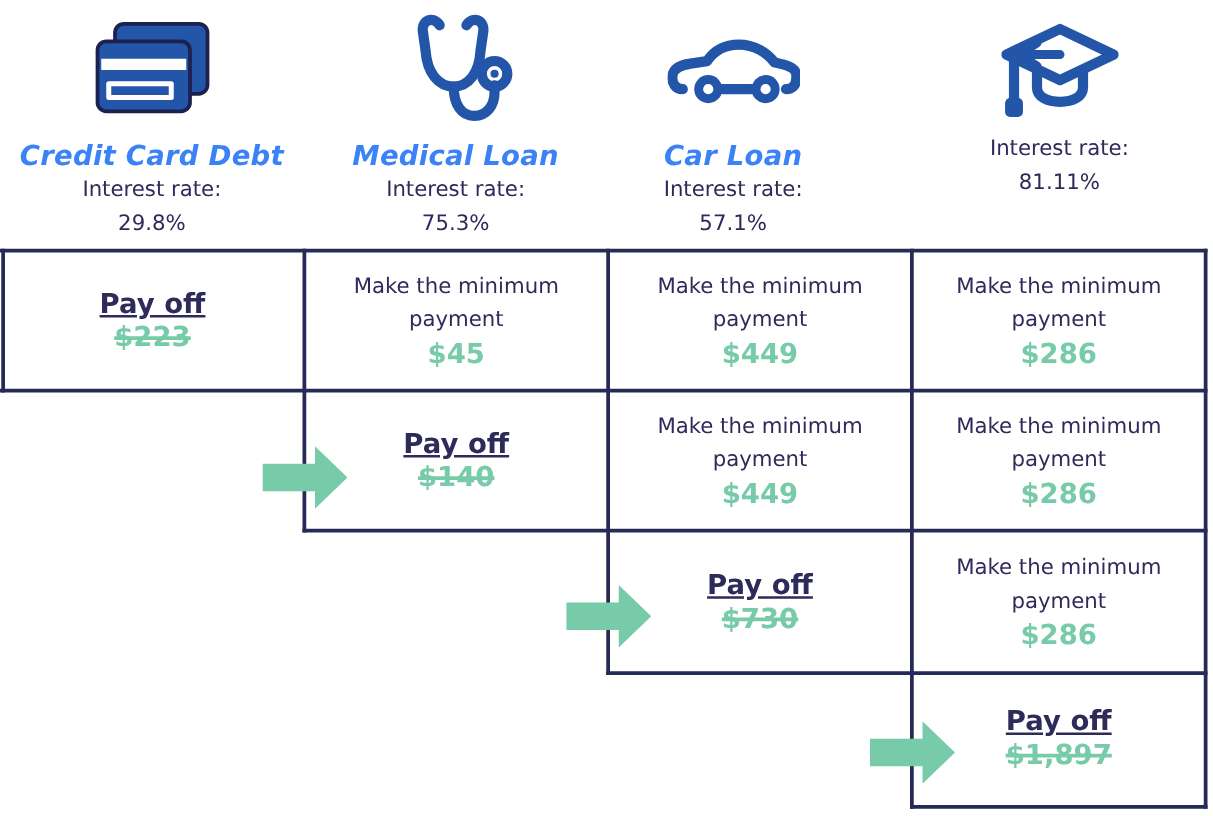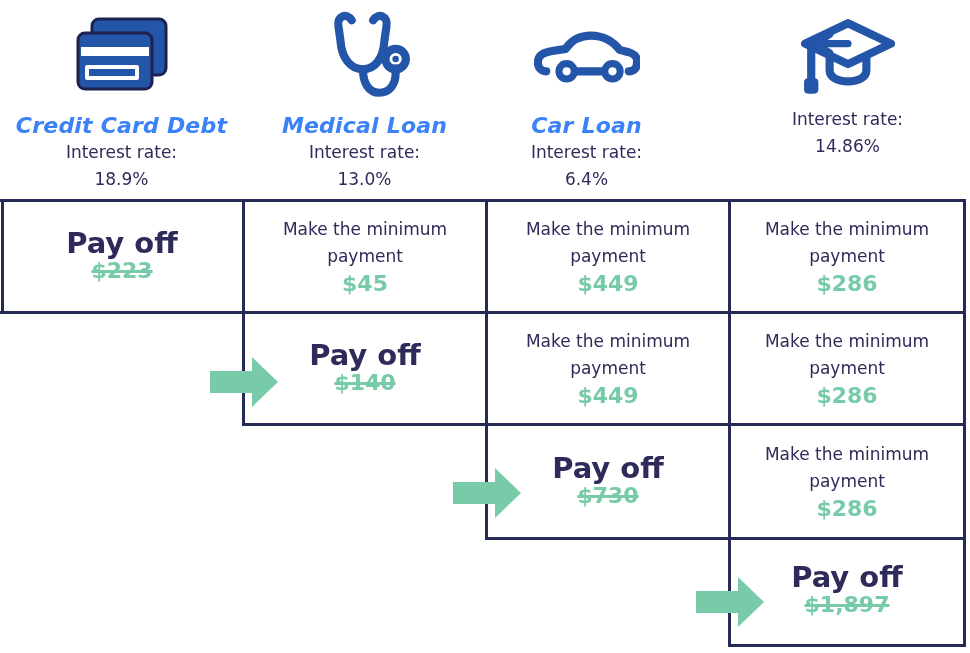--- a/index.html
+++ b/index.html
@@ -13,21 +13,21 @@
 
   
   .col-header{position:absolute;top:0;height:199px;display:flex;flex-direction:column;align-items:center;text-align:center;}
   .icon-slot{height:106px;display:flex;align-items:flex-end;justify-content:center;padding-top:4px;box-sizing:border-box;}
   .col-title{font-size:22px;font-weight:bold;color:#3b82f6;line-height:27px;margin-top:6px;letter-spacing:.2px;font-style:italic;}
   .col-sub{font-size:17px;color:#2e2b5a;line-height:27px;}
 
   
   .cell{position:absolute;display:flex;flex-direction:column;align-items:center;justify-content:center;text-align:center;padding:0 10px;box-sizing:border-box;}
   .cell-label{font-size:17px;color:#2e2b5a;line-height:27px;}
-  .cell-label.bold{font-weight:bold;font-size:29px;}
+  .cell-label.bold{font-weight:bold;font-size:22px;text-decoration:underline;}
   .cell-amount{font-size:22px;font-weight:bold;color:#77cba9;line-height:27px;}
   .cell-amount.struck{text-decoration:line-through;text-decoration-thickness:3px;}
 
   .arrow{position:absolute;}
 </style>
 </head>
 <body>
 
 <div class="canvas">
 
@@ -36,72 +36,72 @@
       <svg width="96" height="90" viewBox="0 0 96 90" aria-hidden="true">
         <rect x="18" y="3" width="74" height="56" rx="7" fill="#2355a8" stroke="#1c2150" stroke-width="3"></rect>
         <rect x="4" y="17" width="74" height="56" rx="7" fill="#2355a8" stroke="#1c2150" stroke-width="3"></rect>
         <rect x="7" y="31" width="68" height="9" fill="#ffffff"></rect>
         <rect x="11" y="49" width="54" height="15" rx="2" fill="#ffffff"></rect>
         <rect x="15" y="53" width="46" height="7" fill="#2355a8"></rect>
       </svg>
     </div>
     <div class="col-title">Credit Card Debt</div>
     <div class="col-sub">Interest rate:</div>
-    <div class="col-sub">18.9%</div>
+    <div class="col-sub">29.8%</div>
   </div>
 
   <div class="col-header" style="left:243px;width:243px">
     <div class="icon-slot">
       <svg width="94" height="96" viewBox="0 0 92 94" aria-hidden="true">
         <g fill="none" stroke="#2355a8" stroke-width="8" stroke-linecap="round">
           <path d="M33 10 C28 2 18 6 20 16 L22 30 C23 47 32 58 44 58 C56 58 64 47 65 30 L67 16 C69 6 59 2 54 10"></path>
           <path d="M44 58 C44 72 50 81 60 81 C70 81 76 73 76 62 L76 57"></path>
         </g>
         <circle cx="76" cy="48" r="10" fill="none" stroke="#2355a8" stroke-width="8"></circle>
         <circle cx="76" cy="48" r="3.2" fill="#2355a8"></circle>
       </svg>
     </div>
     <div class="col-title">Medical Loan</div>
     <div class="col-sub">Interest rate:</div>
-    <div class="col-sub">13.0%</div>
+    <div class="col-sub">75.3%</div>
   </div>
 
   <div class="col-header" style="left:465px;width:243px">
     <div class="icon-slot" style="align-items:center">
       <svg width="106" height="60" viewBox="0 0 104 58" aria-hidden="true">
         <g fill="none" stroke="#2355a8" stroke-width="8" stroke-linecap="round" stroke-linejoin="round">
           <path d="M12 45 C6 45 3 40 4 34 C5 28 11 26 18 25 L31 23 C37 14 46 10 56 10 C68 10 78 16 84 24 L92 26 C99 28 102 31 101 37 C101 42 98 45 93 45"></path>
           <path d="M43 45 L66 45"></path>
         </g>
         <circle cx="32" cy="45" r="11" fill="#2355a8"></circle>
         <circle cx="32" cy="45" r="4" fill="#ffffff"></circle>
         <circle cx="77" cy="45" r="11" fill="#2355a8"></circle>
         <circle cx="77" cy="45" r="4" fill="#ffffff"></circle>
       </svg>
     </div>
     <div class="col-title">Car Loan</div>
     <div class="col-sub">Interest rate:</div>
-    <div class="col-sub">6.4%</div>
+    <div class="col-sub">57.1%</div>
   </div>
 
   <div class="col-header" style="left:729px;width:237px">
     <div class="icon-slot">
       <svg width="94" height="90" viewBox="0 0 92 86" aria-hidden="true">
         <g fill="none" stroke="#2355a8" stroke-linejoin="round" stroke-linecap="round">
           <path d="M46 6 L88 26 L46 46 L4 26 Z" stroke-width="8"></path>
           <path d="M28 39 L28 52 C28 59 36 63 46 63 C56 63 64 59 64 52 L64 39" stroke-width="8"></path>
           <path d="M46 26 L18 26" stroke-width="7"></path>
           <path d="M28 17 L14 26 L28 35" stroke-width="7"></path>
           <path d="M10 29 L10 62" stroke-width="8"></path>
         </g>
         <rect x="3" y="60" width="14" height="15" rx="4" fill="#2355a8"></rect>
       </svg>
     </div>
     <div class="col-sub">Interest rate:</div>
-    <div class="col-sub">14.86%</div>
+    <div class="col-sub">81.11%</div>
   </div>
 
   <div class="hline" style="top:199px;left:0;width:966px"></div>
   <div class="hline" style="top:311px;left:0;width:966px"></div>
   <div class="hline" style="top:423px;left:242px;width:724px"></div>
   <div class="hline" style="top:537px;left:485px;width:481px"></div>
   <div class="hline" style="top:644px;left:728px;width:238px"></div>
 
   <div class="vline" style="left:1px;top:199px;height:115px"></div>
   <div class="vline" style="left:242px;top:199px;height:227px"></div>

